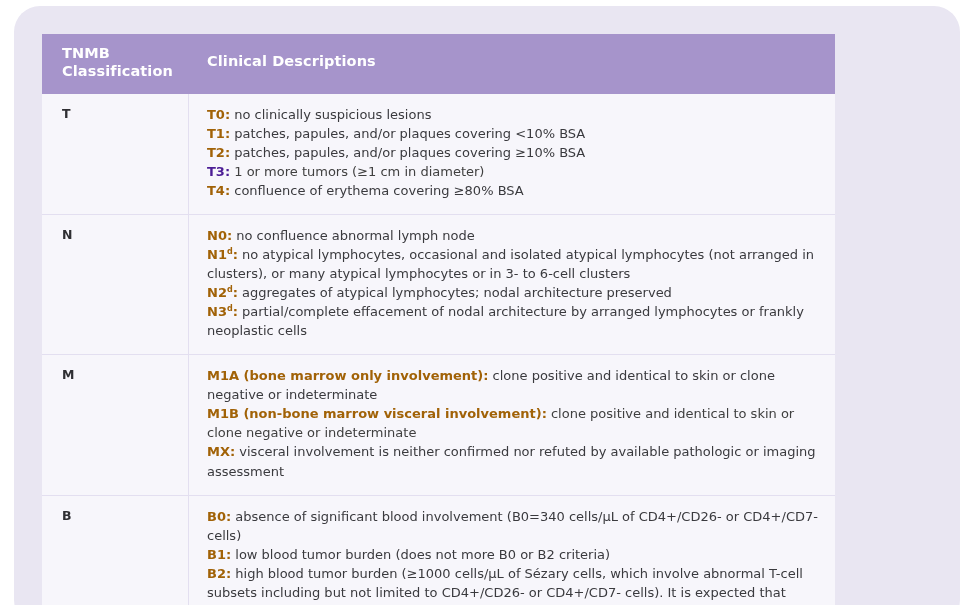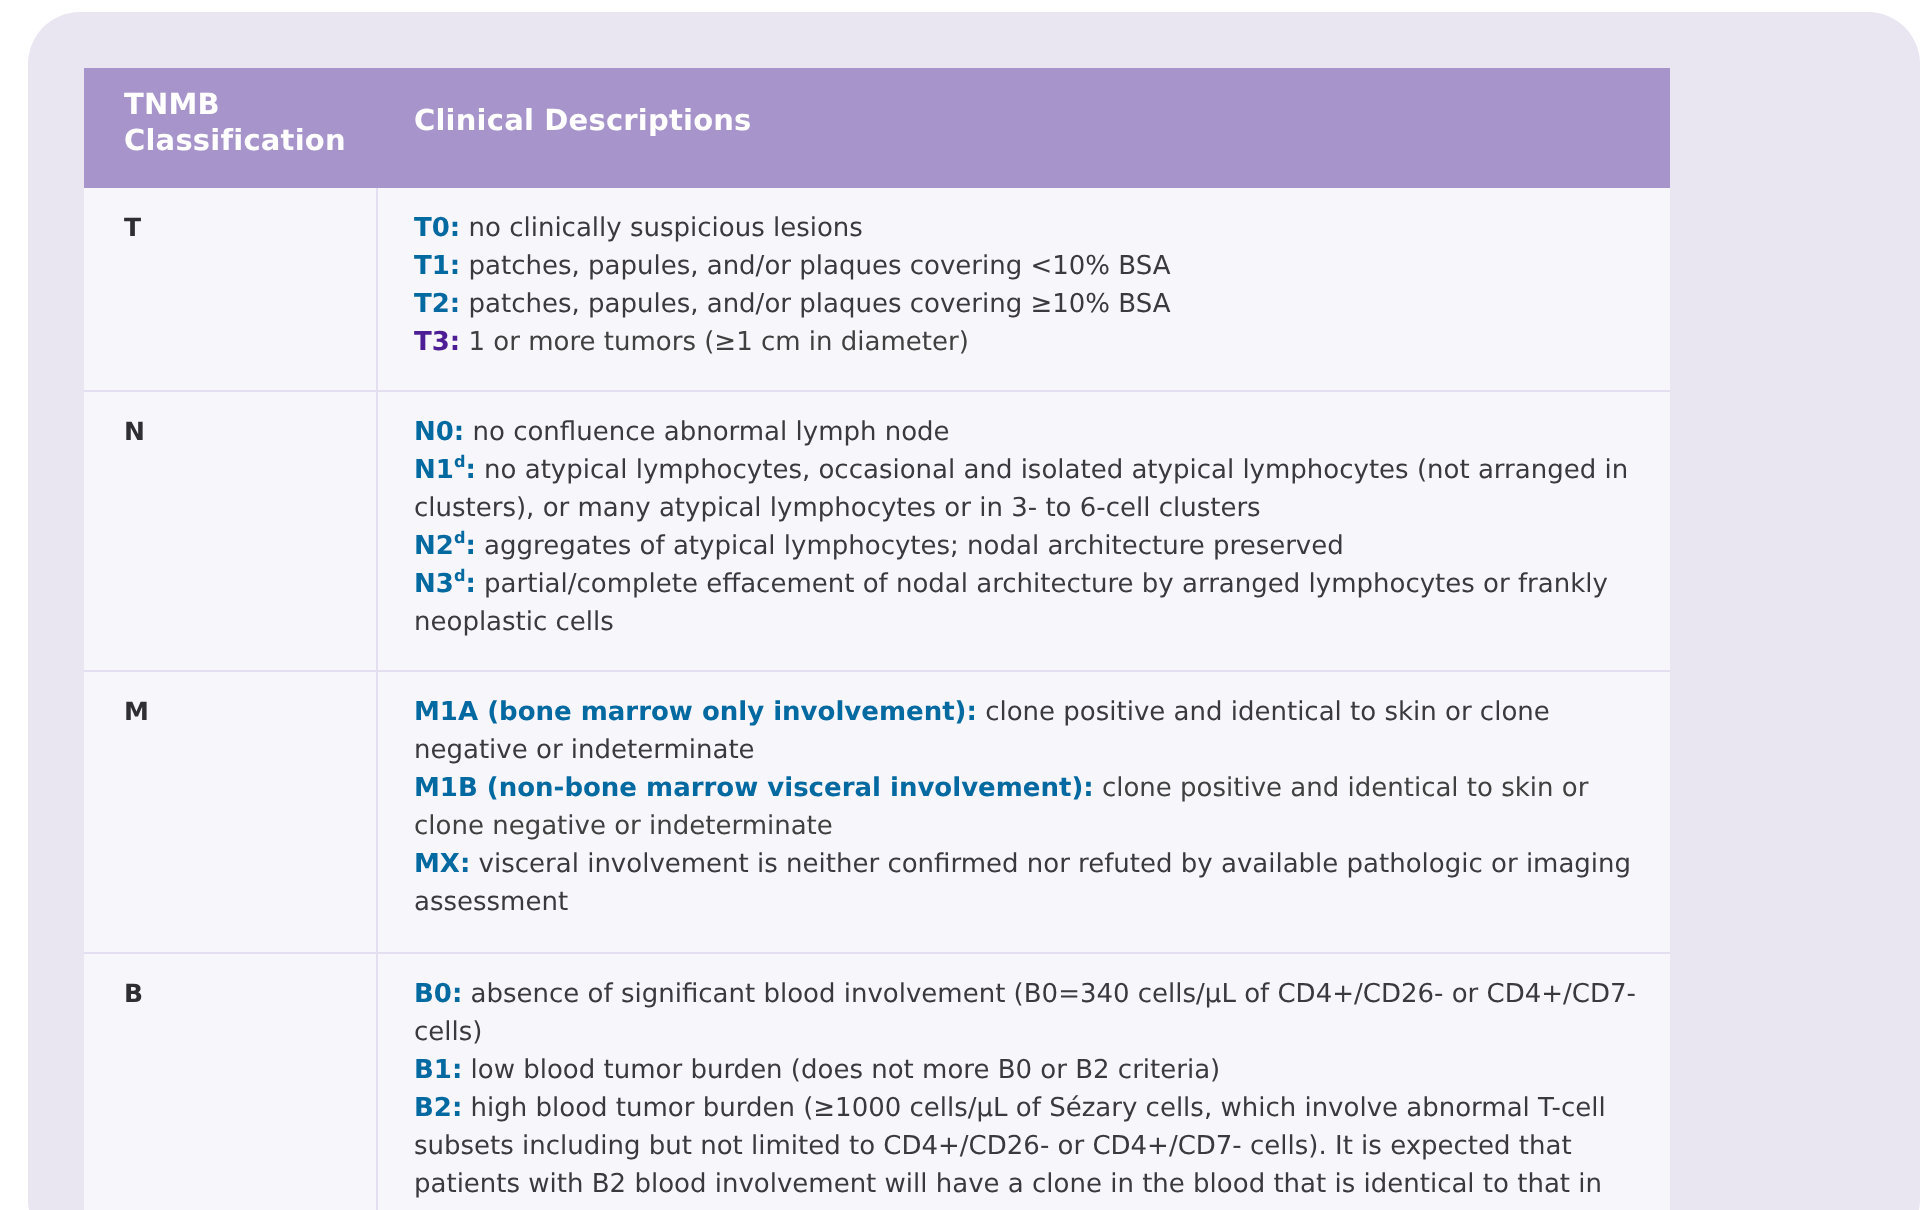--- a/index.html
+++ b/index.html
@@ -76,21 +76,21 @@
   .cell-desc {
     flex: 1;
     box-sizing: border-box;
     padding: 11px 16px 14px 18px;
     font-size: 13px;
     line-height: 1.465;
     color: #3a3a3e;
   }
 
   .line { margin: 0; }
-  .lbl { font-weight: bold; color: #0369a1; }
+  .lbl { font-weight: bold; color: #a16207; }
   .muted { color: #404040; }
   .lbl.muted { color: #4c1d95; }
   sup {
     font-size: 0.62em;
     vertical-align: super;
     line-height: 0;
   }
 </style>
 </head>
 <body>
@@ -107,20 +107,21 @@
     </div>
 
     <div id="rows">
         <div class="trow">
           <div class="cell-key">T</div>
           <div class="cell-desc">
             <div class="line"><span class="lbl">T0:</span><span class=""> no clinically suspicious lesions</span></div>
             <div class="line"><span class="lbl">T1:</span><span class=""> patches, papules, and/or plaques covering &lt;10% BSA</span></div>
             <div class="line"><span class="lbl">T2:</span><span class=""> patches, papules, and/or plaques covering ≥10% BSA</span></div>
             <div class="line"><span class="lbl muted">T3:</span><span class="muted"> 1 or more tumors (≥1 cm in diameter)</span></div>
+            <div class="line"><span class="lbl">T4:</span><span class=""> confluence of erythema covering ≥80% BSA</span></div>
           </div>
         </div>
         <div class="trow">
           <div class="cell-key">N</div>
           <div class="cell-desc">
             <div class="line"><span class="lbl">N0:</span><span class=""> no confluence abnormal lymph node</span></div>
             <div class="line"><span class="lbl">N1<sup>d</sup><span>:</span></span><span class=""> no atypical lymphocytes, occasional and isolated atypical lymphocytes (not arranged in clusters), or many atypical lymphocytes or in 3- to 6-cell clusters</span></div>
             <div class="line"><span class="lbl">N2<sup>d</sup><span>:</span></span><span class=""> aggregates of atypical lymphocytes; nodal architecture preserved</span></div>
             <div class="line"><span class="lbl">N3<sup>d</sup><span>:</span></span><span class=""> partial/complete effacement of nodal architecture by arranged lymphocytes or frankly neoplastic cells</span></div>
           </div>

